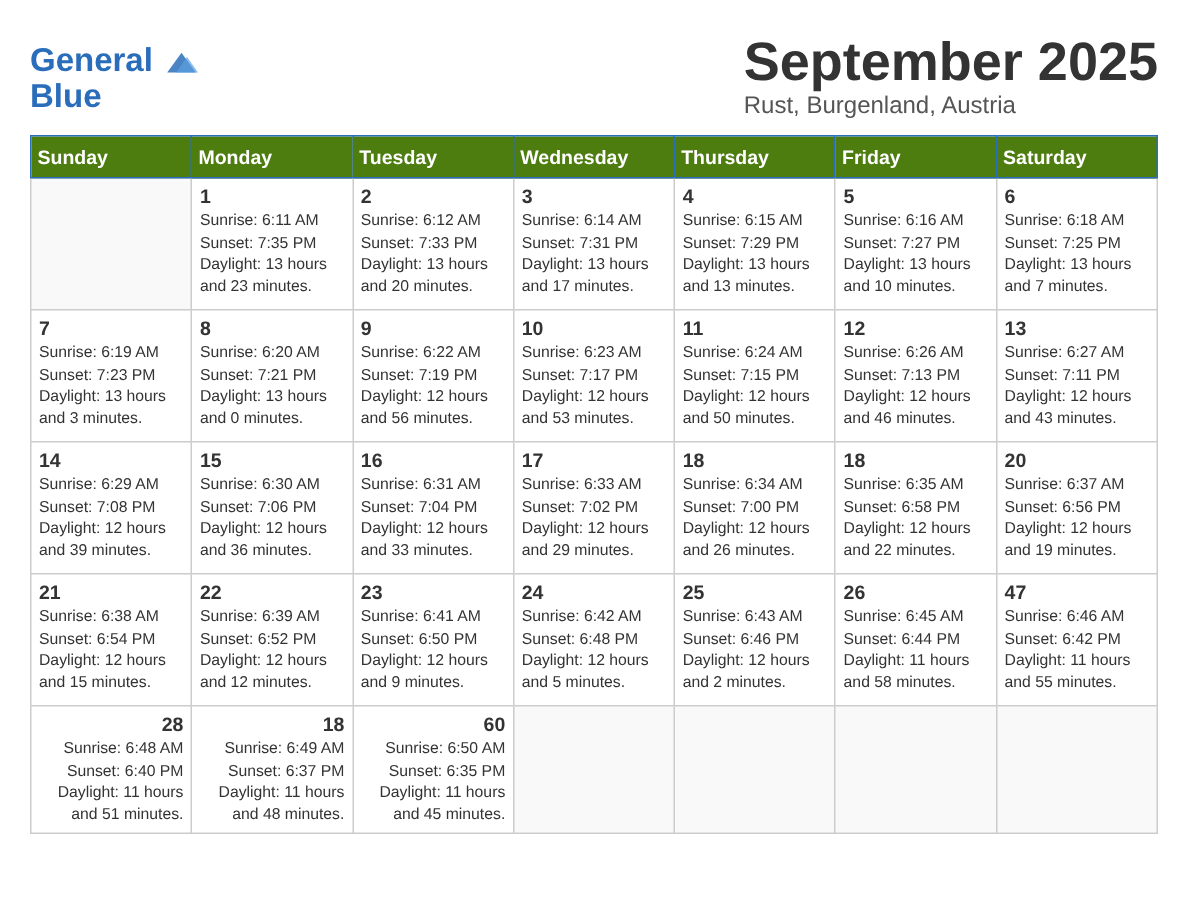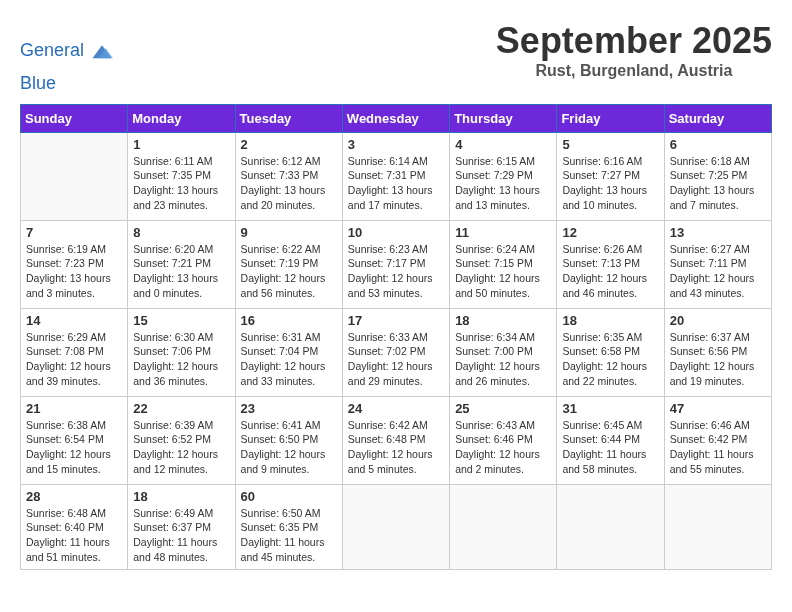--- a/index.html
+++ b/index.html
@@ -15,54 +15,52 @@
       justify-content: space-between;
       align-items: flex-start;
       margin-bottom: 10px;
     }
     .logo {
       display: flex;
       align-items: center;
       margin-top: 8px;
     }
     .logo-text {
-      font-size: 18px;
-      font-weight: normal;
+      font-size: 22px;
+      font-weight: bold;
       color: #333;
       line-height: 1.1;
-      margin-top: 12px;
     }
     .logo-text span {
       color: #2a6ebb;
     }
     .logo-icon {
       width: 22px;
       height: 22px;
       margin-left: 2px;
     }
     .title-block {
-      text-align: center;
+      text-align: left;
     }
     .month-title {
       font-size: 36px;
       font-weight: bold;
       color: #333;
     }
     .location-title {
       font-size: 16px;
       color: #555;
-      font-weight: bold;
     }
     .calendar {
       width: 100%;
       border-collapse: collapse;
       font-size: 11px;
     }
     .calendar th {
-      background-color: #6d28d9;
+      background-color: #4d7c0f;
       color: #fff;
       padding: 6px 4px;
       text-align: left;
       font-size: 13px;
       font-weight: bold;
       border: 1px solid #2a6ebb;
     }
     .calendar td {
       border: 1px solid #ccc;
       vertical-align: top;
@@ -79,20 +77,21 @@
     .day-info {
       font-size: 10.5px;
       color: #333;
       line-height: 1.4;
     }
     .empty-cell {
       background: #f9f9f9;
     }
     .last-row td {
       height: 80px;
+      text-align: right;
     }
   </style>
 </head>
 <body>
 
 <div class="header">
   <div class="logo">
     <div>
       <div class="logo-text">
         <span>General</span>
@@ -225,21 +224,21 @@
         </td>
         <td>
           <div class="day-num">24</div>
           <div class="day-info">Sunrise: 6:42 AM<br>Sunset: 6:48 PM<br>Daylight: 12 hours<br>and 5 minutes.</div>
         </td>
         <td>
           <div class="day-num">25</div>
           <div class="day-info">Sunrise: 6:43 AM<br>Sunset: 6:46 PM<br>Daylight: 12 hours<br>and 2 minutes.</div>
         </td>
         <td>
-          <div class="day-num">31</div>
+          <div class="day-num">26</div>
           <div class="day-info">Sunrise: 6:45 AM<br>Sunset: 6:44 PM<br>Daylight: 11 hours<br>and 58 minutes.</div>
         </td>
         <td>
           <div class="day-num">47</div>
           <div class="day-info">Sunrise: 6:46 AM<br>Sunset: 6:42 PM<br>Daylight: 11 hours<br>and 55 minutes.</div>
         </td>
       </tr>
       <tr class="last-row">
         <td>
           <div class="day-num">28</div>

